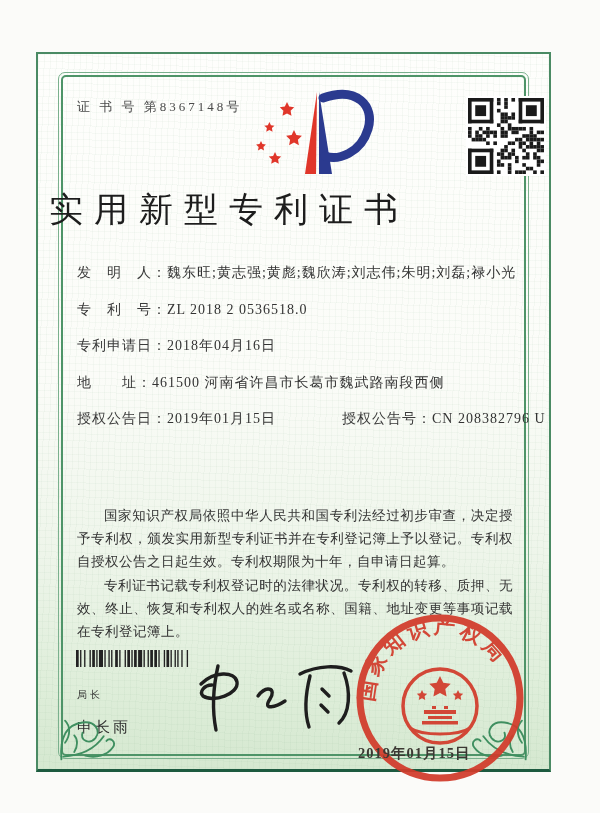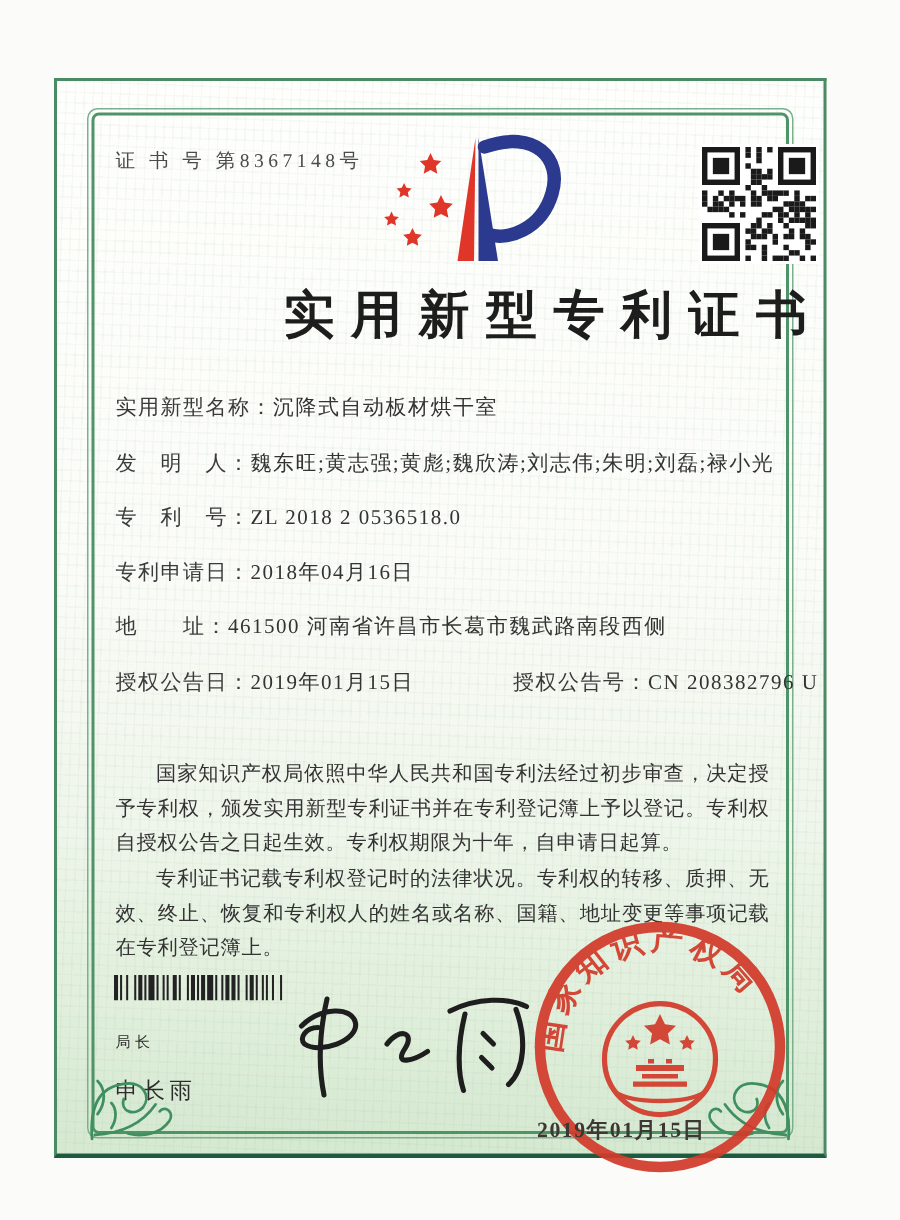--- a/index.html
+++ b/index.html
@@ -28,22 +28,22 @@
   }
   .frame::after{
     content:"";position:absolute;inset:2px;border:2px solid #4e9468;border-radius:5px;
   }
   .content{position:absolute;inset:0;}
   
   .cert-no{position:absolute;left:39px;top:44px;font-size:13px;letter-spacing:3px;color:#4a4a4a;}
   .logo{position:absolute;left:199px;top:32px;width:140px;height:95px;}
   .qr{position:absolute;left:428px;top:42px;width:80px;height:80px;background:#fff;padding:2px;box-sizing:border-box;}
   .title{
-    position:absolute;left:0;right:0;top:133px;text-align:right;
-    font-size:34px;font-weight:700;letter-spacing:11px;color:#1d1d1d;text-indent:11px;padding-left:44px;
+    position:absolute;left:0;right:0;top:133px;text-align:left;
+    font-size:34px;font-weight:400;letter-spacing:11px;color:#1d1d1d;text-indent:11px;
   }
   
   .fields{position:absolute;left:39px;right:34px;top:208px;font-size:14px;line-height:22px;}
   .frow{margin-bottom:14.5px;white-space:nowrap;letter-spacing:1px;}
   .frow .lab{color:#3a3a3a;}
   .frow .val{color:#333;}
   .grant-no{margin-left:66px;}
   
   .paras{position:absolute;left:39px;right:36px;top:450px;font-size:13.5px;line-height:1.72;
          text-align:justify;color:#333;letter-spacing:.5px;}
@@ -217,23 +217,20 @@
         <rect x="51.800000000000004" y="74" width="3.7" height="3.7" fill="#1a1a1a"></rect>
         <rect x="55.5" y="74" width="3.7" height="3.7" fill="#1a1a1a"></rect>
         <rect x="66.60000000000001" y="74" width="3.7" height="3.7" fill="#1a1a1a"></rect>
         <rect x="74" y="74" width="3.7" height="3.7" fill="#1a1a1a"></rect>
       </svg>
 
     <div class="title">实用新型专利证书</div>
 
     <div class="fields">
       <div class="frow">
-        <span class="lab">实用新型名称：</span><span class="val">沉降式自动板材烘干室</span>
-      </div>
-      <div class="frow">
         <span class="lab">发　明　人：</span><span class="val">魏东旺;黄志强;黄彪;魏欣涛;刘志伟;朱明;刘磊;禄小光</span>
       </div>
       <div class="frow">
         <span class="lab">专　利　号：</span><span class="val">ZL 2018 2 0536518.0</span>
       </div>
       <div class="frow">
         <span class="lab">专利申请日：</span><span class="val">2018年04月16日</span>
       </div>
       <div class="frow">
         <span class="lab">地　　址：</span><span class="val">461500 河南省许昌市长葛市魏武路南段西侧</span>

